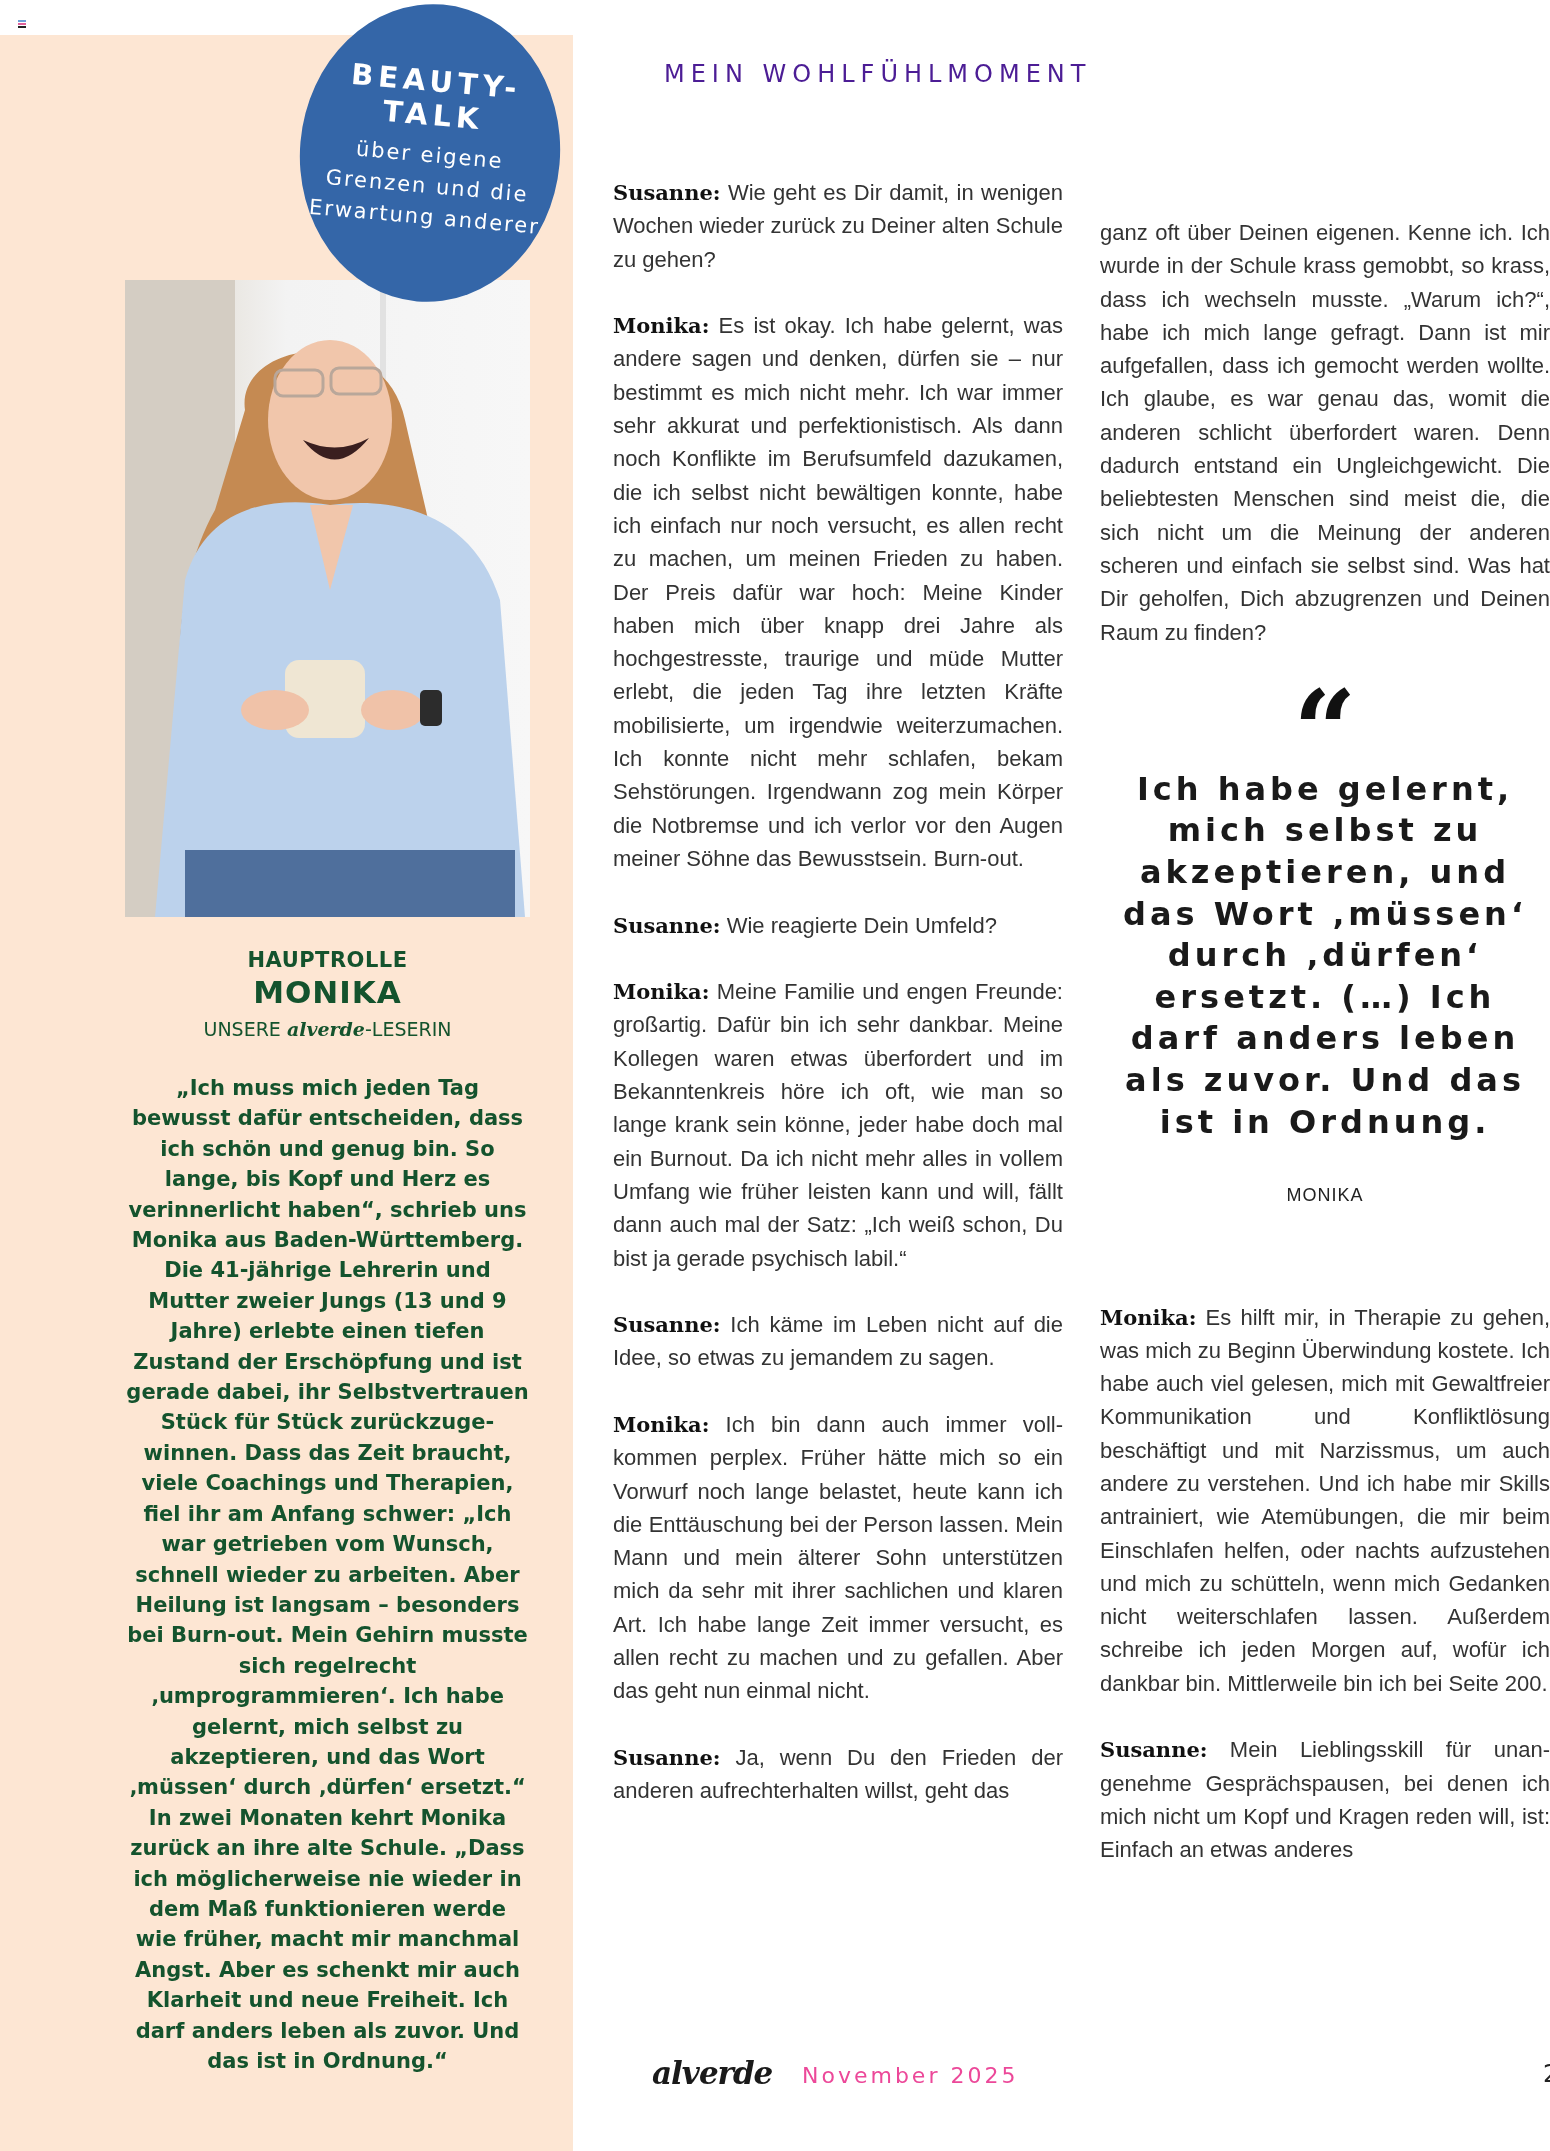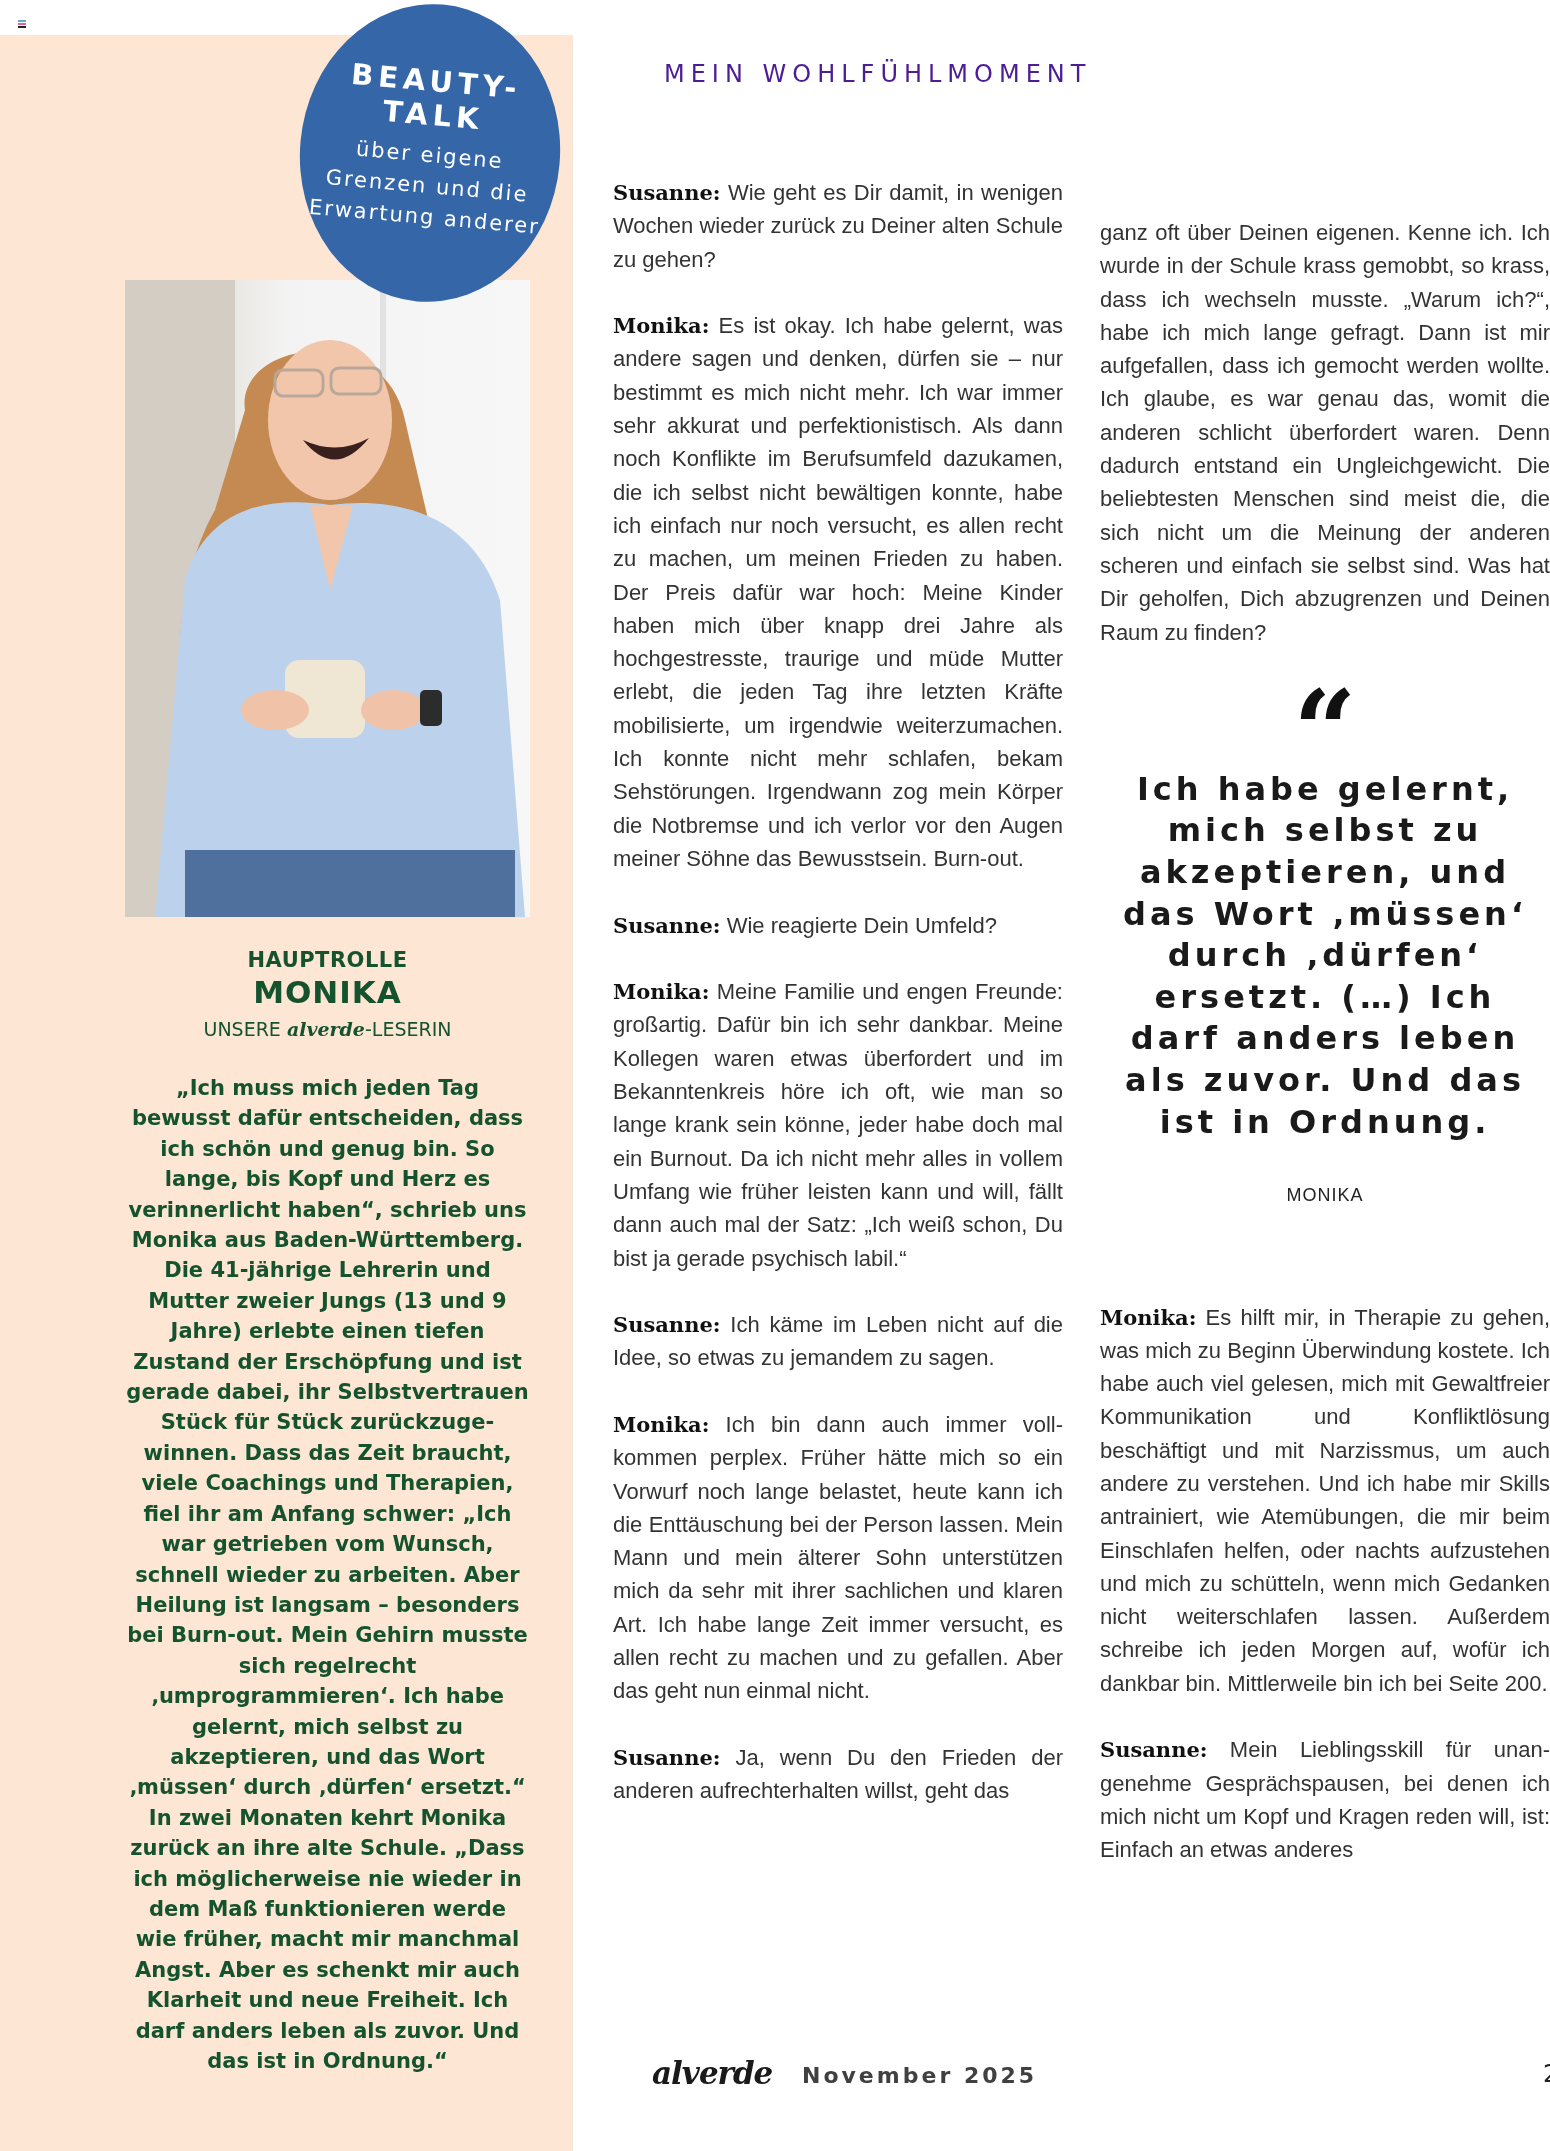--- a/index.html
+++ b/index.html
@@ -43,21 +43,21 @@
     }
     .col1 { left: 613px; }
     .col2 { left: 1100px; margin-top: 40px; }
     .col p { margin: 0 0 33.3px 0; }
     .speaker { font-family: "DejaVu Serif", serif; font-weight: bold; color: #111; font-size: 21px; }
     .quote-block { text-align: center; margin: 52px 0 0 0; }
     .quote-mark { font-family: "DejaVu Serif", serif; font-size: 110px; font-weight: bold; line-height: 60px; height: 58px; color: #111; }
     .quote-text { font-weight: bold; font-size: 32px; line-height: 41.6px; letter-spacing: 4px; color: #1a1a1a; margin-top: 10px; padding: 0 14px; text-align: center; font-family: "DejaVu Sans", sans-serif; }
     .quote-author { font-size: 18px; margin-top: 36px; letter-spacing: 1px; color: #222; margin-bottom: 88px; }
     .footer-brand { position: absolute; left: 652px; top: 2055px; font-family: "DejaVu Serif", serif; font-style: italic; font-weight: bold; font-size: 31px; color: #1a1a1a; letter-spacing: -1px; }
-    .footer-date { position: absolute; left: 802px; top: 2063px; font-weight: bold; font-size: 22px; letter-spacing: 3px; color: #404040; }
+    .footer-date { position: absolute; left: 802px; top: 2063px; font-weight: normal; font-size: 22px; letter-spacing: 3px; color: #ec4899; }
     .page-number { position: absolute; left: 1512px; top: 2060px; font-size: 24px; color: #222; margin-left: 31px; }
   </style>
 </head>
 <body>
 
 <div class="corner-mark">
   <span style="background:#6fa0d8"></span>
     <span style="background:#e0609a"></span>
     <span style="background:#222"></span>
 </div>

